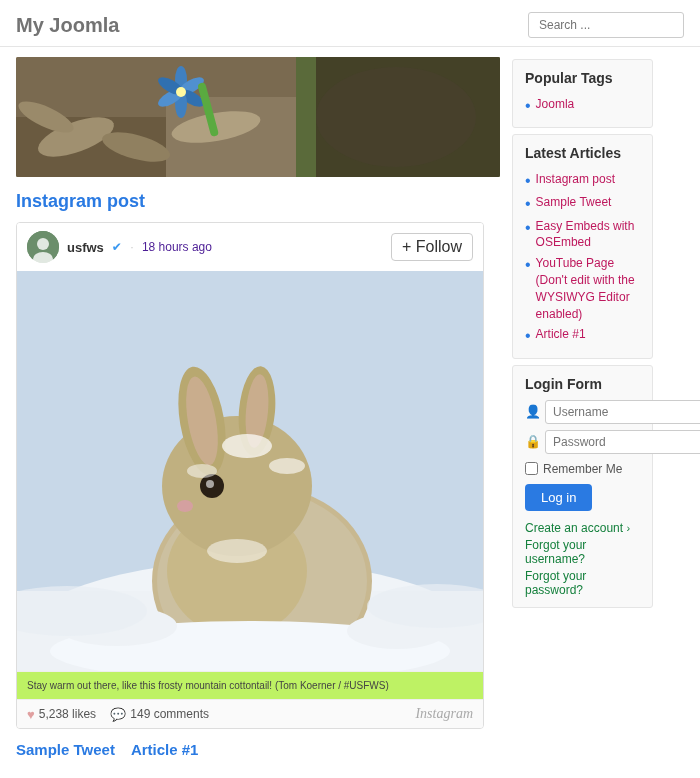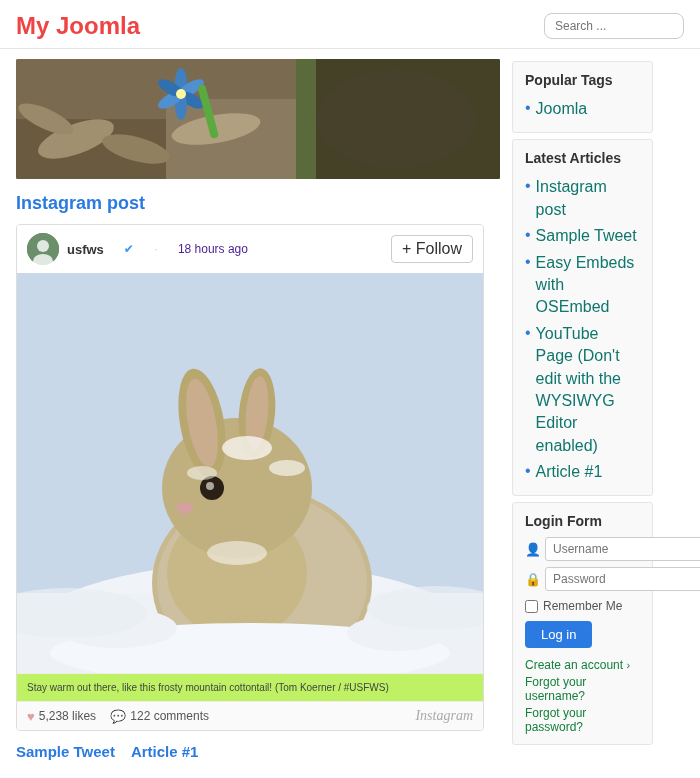--- a/index.html
+++ b/index.html
@@ -21,31 +21,31 @@
     
     .site-header {
       display: flex;
       align-items: center;
       justify-content: space-between;
       padding: 12px 16px 8px 16px;
       background: #fff;
       border-bottom: 1px solid #e5e5e5;
     }
     .site-title {
-      font-size: 24px;
+      font-size: 20px;
       font-weight: bold;
-      color: #ef4444;
+      color: #737373;
     }
     .search-box {
       border: 1px solid #ccc;
-      border-radius: 8px;
+      border-radius: 3px;
       padding: 5px 10px;
       font-size: 12px;
       color: #999;
-      width: 140px;
+      width: 156px;
       background: #fff;
     }
 
     
     .main-layout {
       display: flex;
       padding: 0;
     }
     .content-area {
       flex: 1;
@@ -103,21 +103,21 @@
       align-items: center;
       justify-content: center;
       color: #fff;
       font-size: 12px;
       font-weight: bold;
       flex-shrink: 0;
     }
     .user-info {
       display: flex;
       align-items: center;
-      gap: 20px;
+      gap: 8px;
     }
     .username {
       font-weight: bold;
       font-size: 13px;
       color: #333;
     }
     .verified-icon {
       color: #3897f0;
       font-size: 12px;
     }
@@ -216,22 +216,22 @@
       align-items: flex-start;
       gap: 5px;
     }
     .bullet {
       color: #2a7ae2;
       font-size: 16px;
       line-height: 1.2;
       flex-shrink: 0;
     }
     .tag-list a, .article-list a {
-      color: #0f766e;
-      font-size: 16px;
+      color: #be185d;
+      font-size: 12px;
       line-height: 1.4;
     }
 
     
     .login-form {
       display: flex;
       flex-direction: column;
       gap: 6px;
     }
     .input-row {
@@ -401,21 +401,21 @@
         </div>
 
         <div class="instagram-footer">
           <div class="likes-comments">
             <div class="likes">
               <span class="heart-icon">♥</span>
               <span>5,238 likes</span>
             </div>
             <div class="comments-count">
               <span class="comment-icon">💬</span>
-              <span>122 comments</span>
+              <span>149 comments</span>
             </div>
           </div>
           <span class="instagram-brand">Instagram</span>
         </div>
       </div>
 
       <div class="bottom-links">
         <a class="bottom-link" href="#">Sample Tweet</a>
         <a class="bottom-link" href="#">Article #1</a>
       </div>

